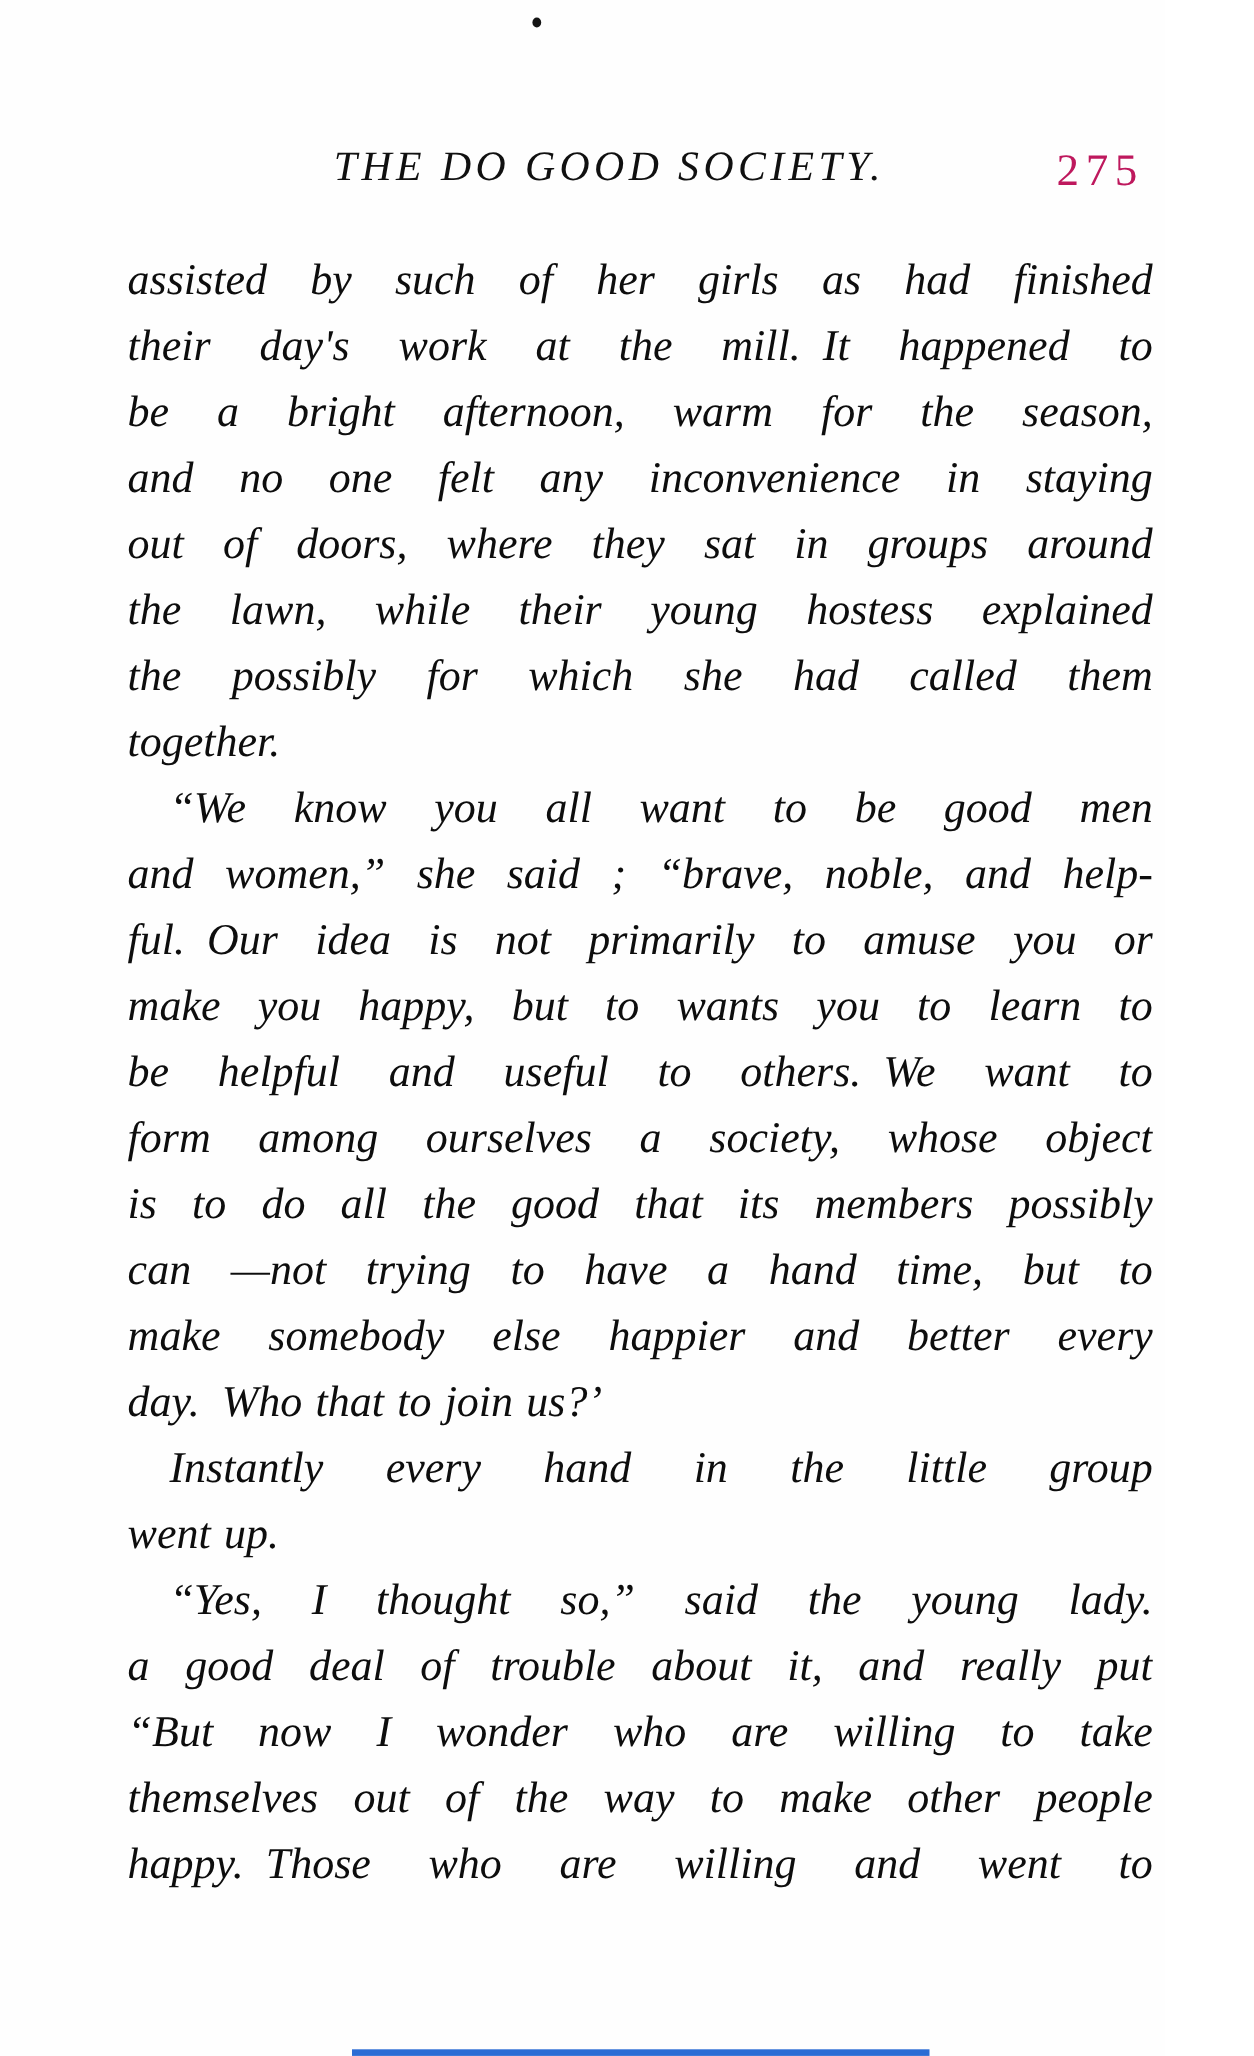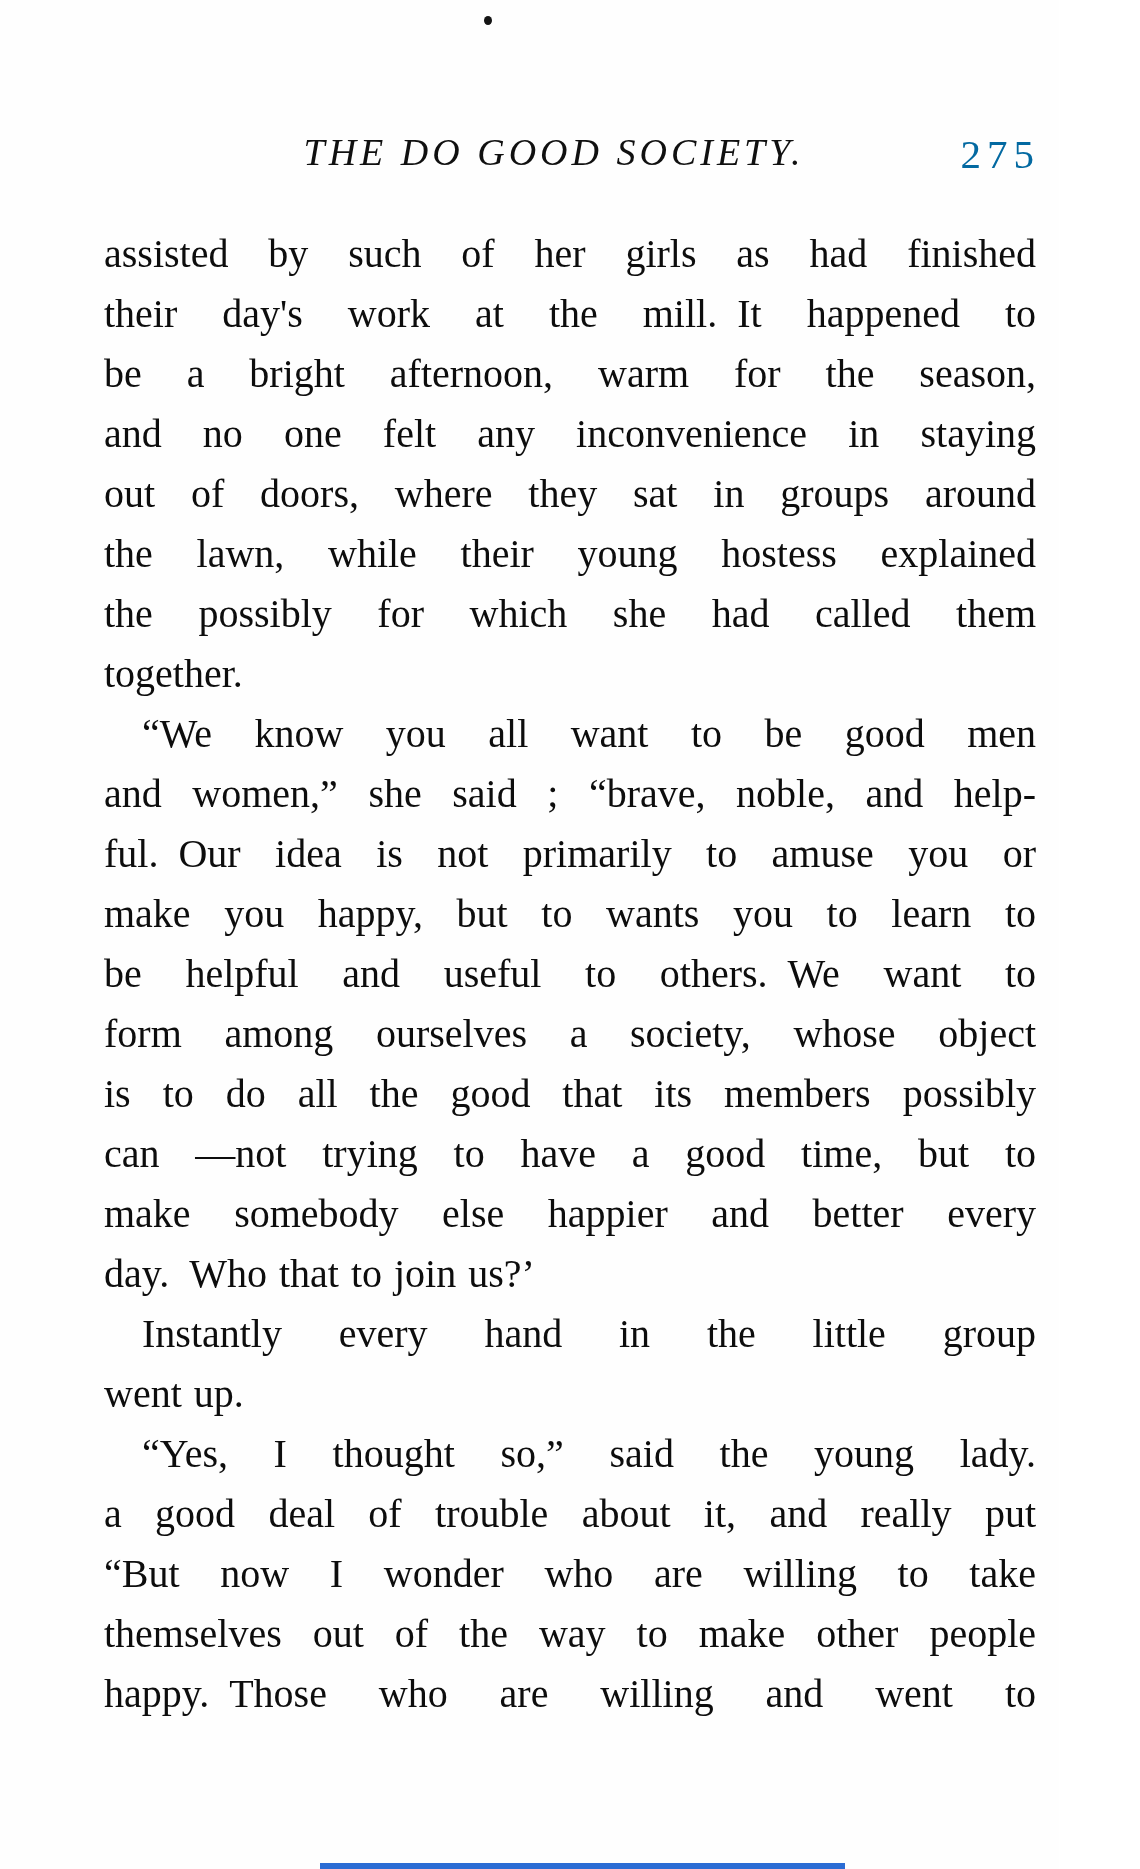--- a/index.html
+++ b/index.html
@@ -42,27 +42,28 @@
     letter-spacing: 4px;
     white-space: nowrap;
     color: #101010;
   }
   .page-number {
     position: absolute;
     right: 0;
     top: 0;
     font-size: 41px;
     letter-spacing: 6px;
-    color: #0369a1;
+    color: #be185d;
   }
   .body-text {
     position: absolute;
-    left: 104px;
+    left: 116px;
     top: 224px;
     width: 932px;
+    font-style: italic;
   }
   .line {
     font-size: 40px;
     line-height: 60px;
     height: 60px;
     overflow: hidden;
     text-align: justify;
     text-align-last: justify;
     word-spacing: 2px;
   }
@@ -101,21 +102,21 @@
       <div class="line">the lawn, while their young hostess explained</div>
       <div class="line">the possibly for which she had called them</div>
       <div class="line flush">together.</div>
       <div class="line indent">“We know you all want to be good men</div>
       <div class="line">and women,” she said ; “brave, noble, and help-</div>
       <div class="line">ful. Our idea is not primarily to amuse you or</div>
       <div class="line">make you happy, but to wants you to learn to</div>
       <div class="line">be helpful and useful to others. We want to</div>
       <div class="line">form among ourselves a society, whose object</div>
       <div class="line">is to do all the good that its members possibly</div>
-      <div class="line">can —not trying to have a good time, but to</div>
+      <div class="line">can —not trying to have a hand time, but to</div>
       <div class="line">make somebody else happier and better every</div>
       <div class="line flush">day. Who that to join us?’</div>
       <div class="line indent">Instantly every hand in the little group</div>
       <div class="line flush">went up.</div>
       <div class="line indent">“Yes, I thought so,” said the young lady.</div>
       <div class="line">a good deal of trouble about it, and really put</div>
       <div class="line">“But now I wonder who are willing to take</div>
       <div class="line">themselves out of the way to make other people</div>
       <div class="line">happy. Those who are willing and went to</div>
     </div>

